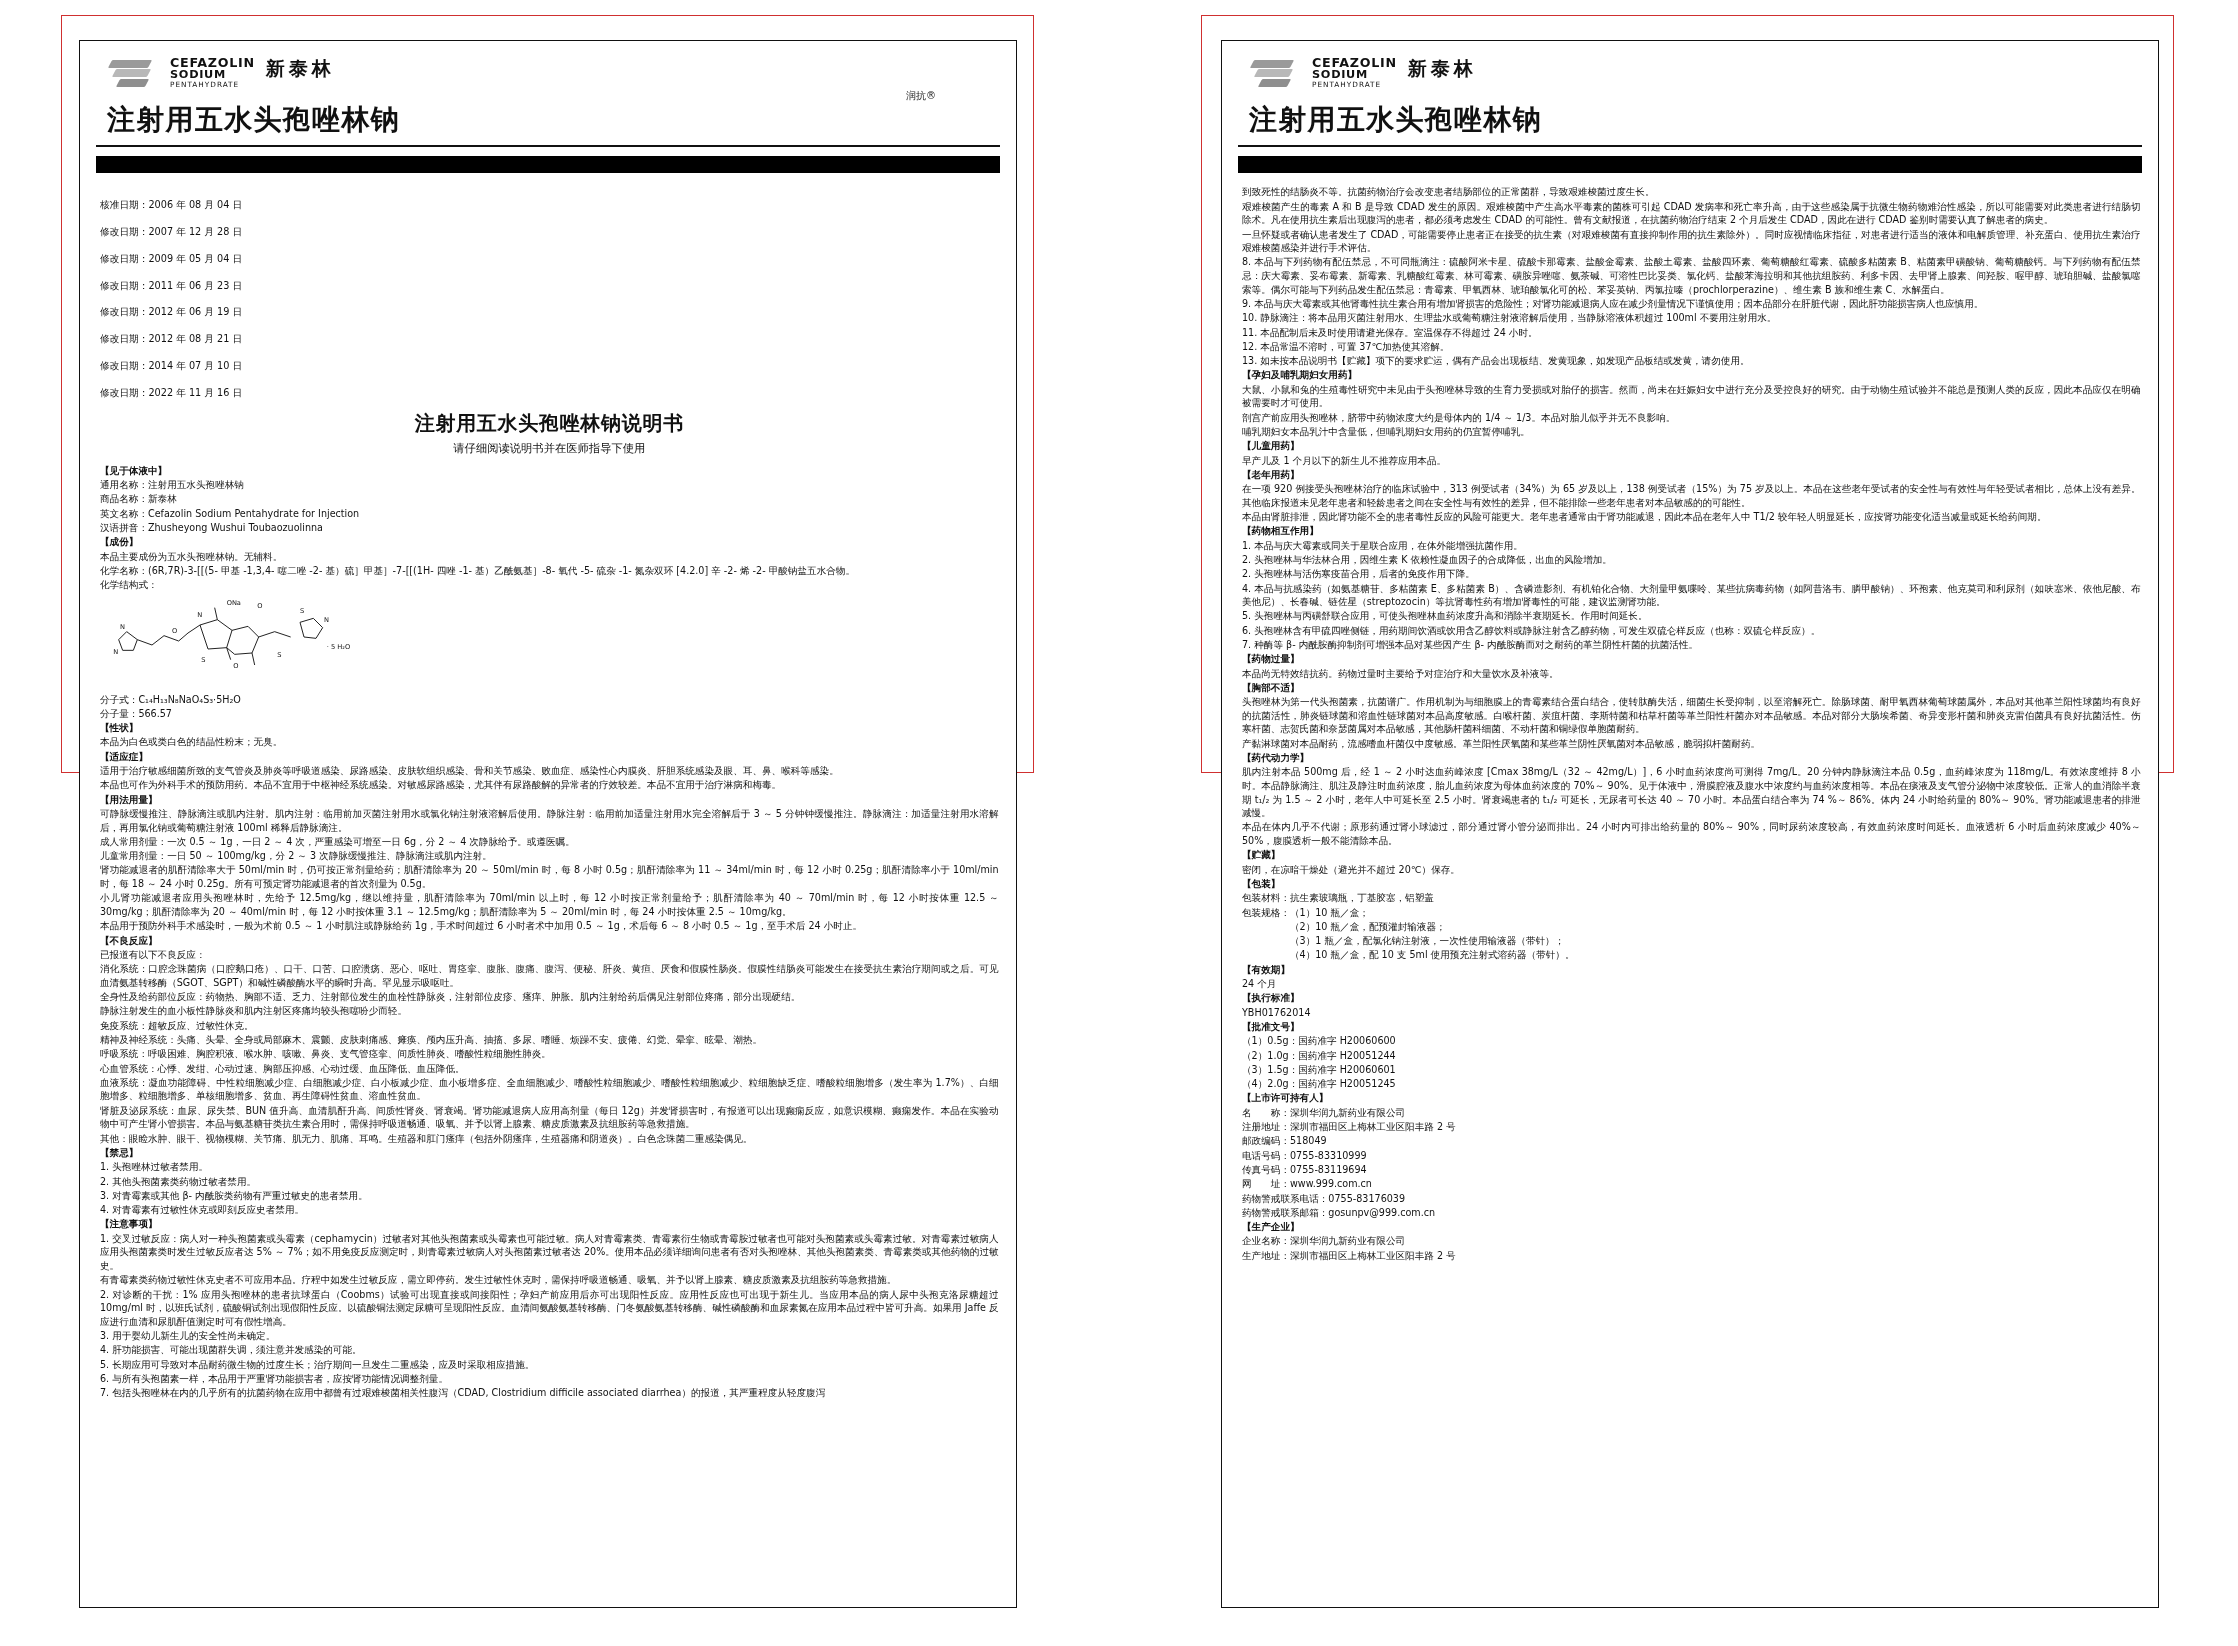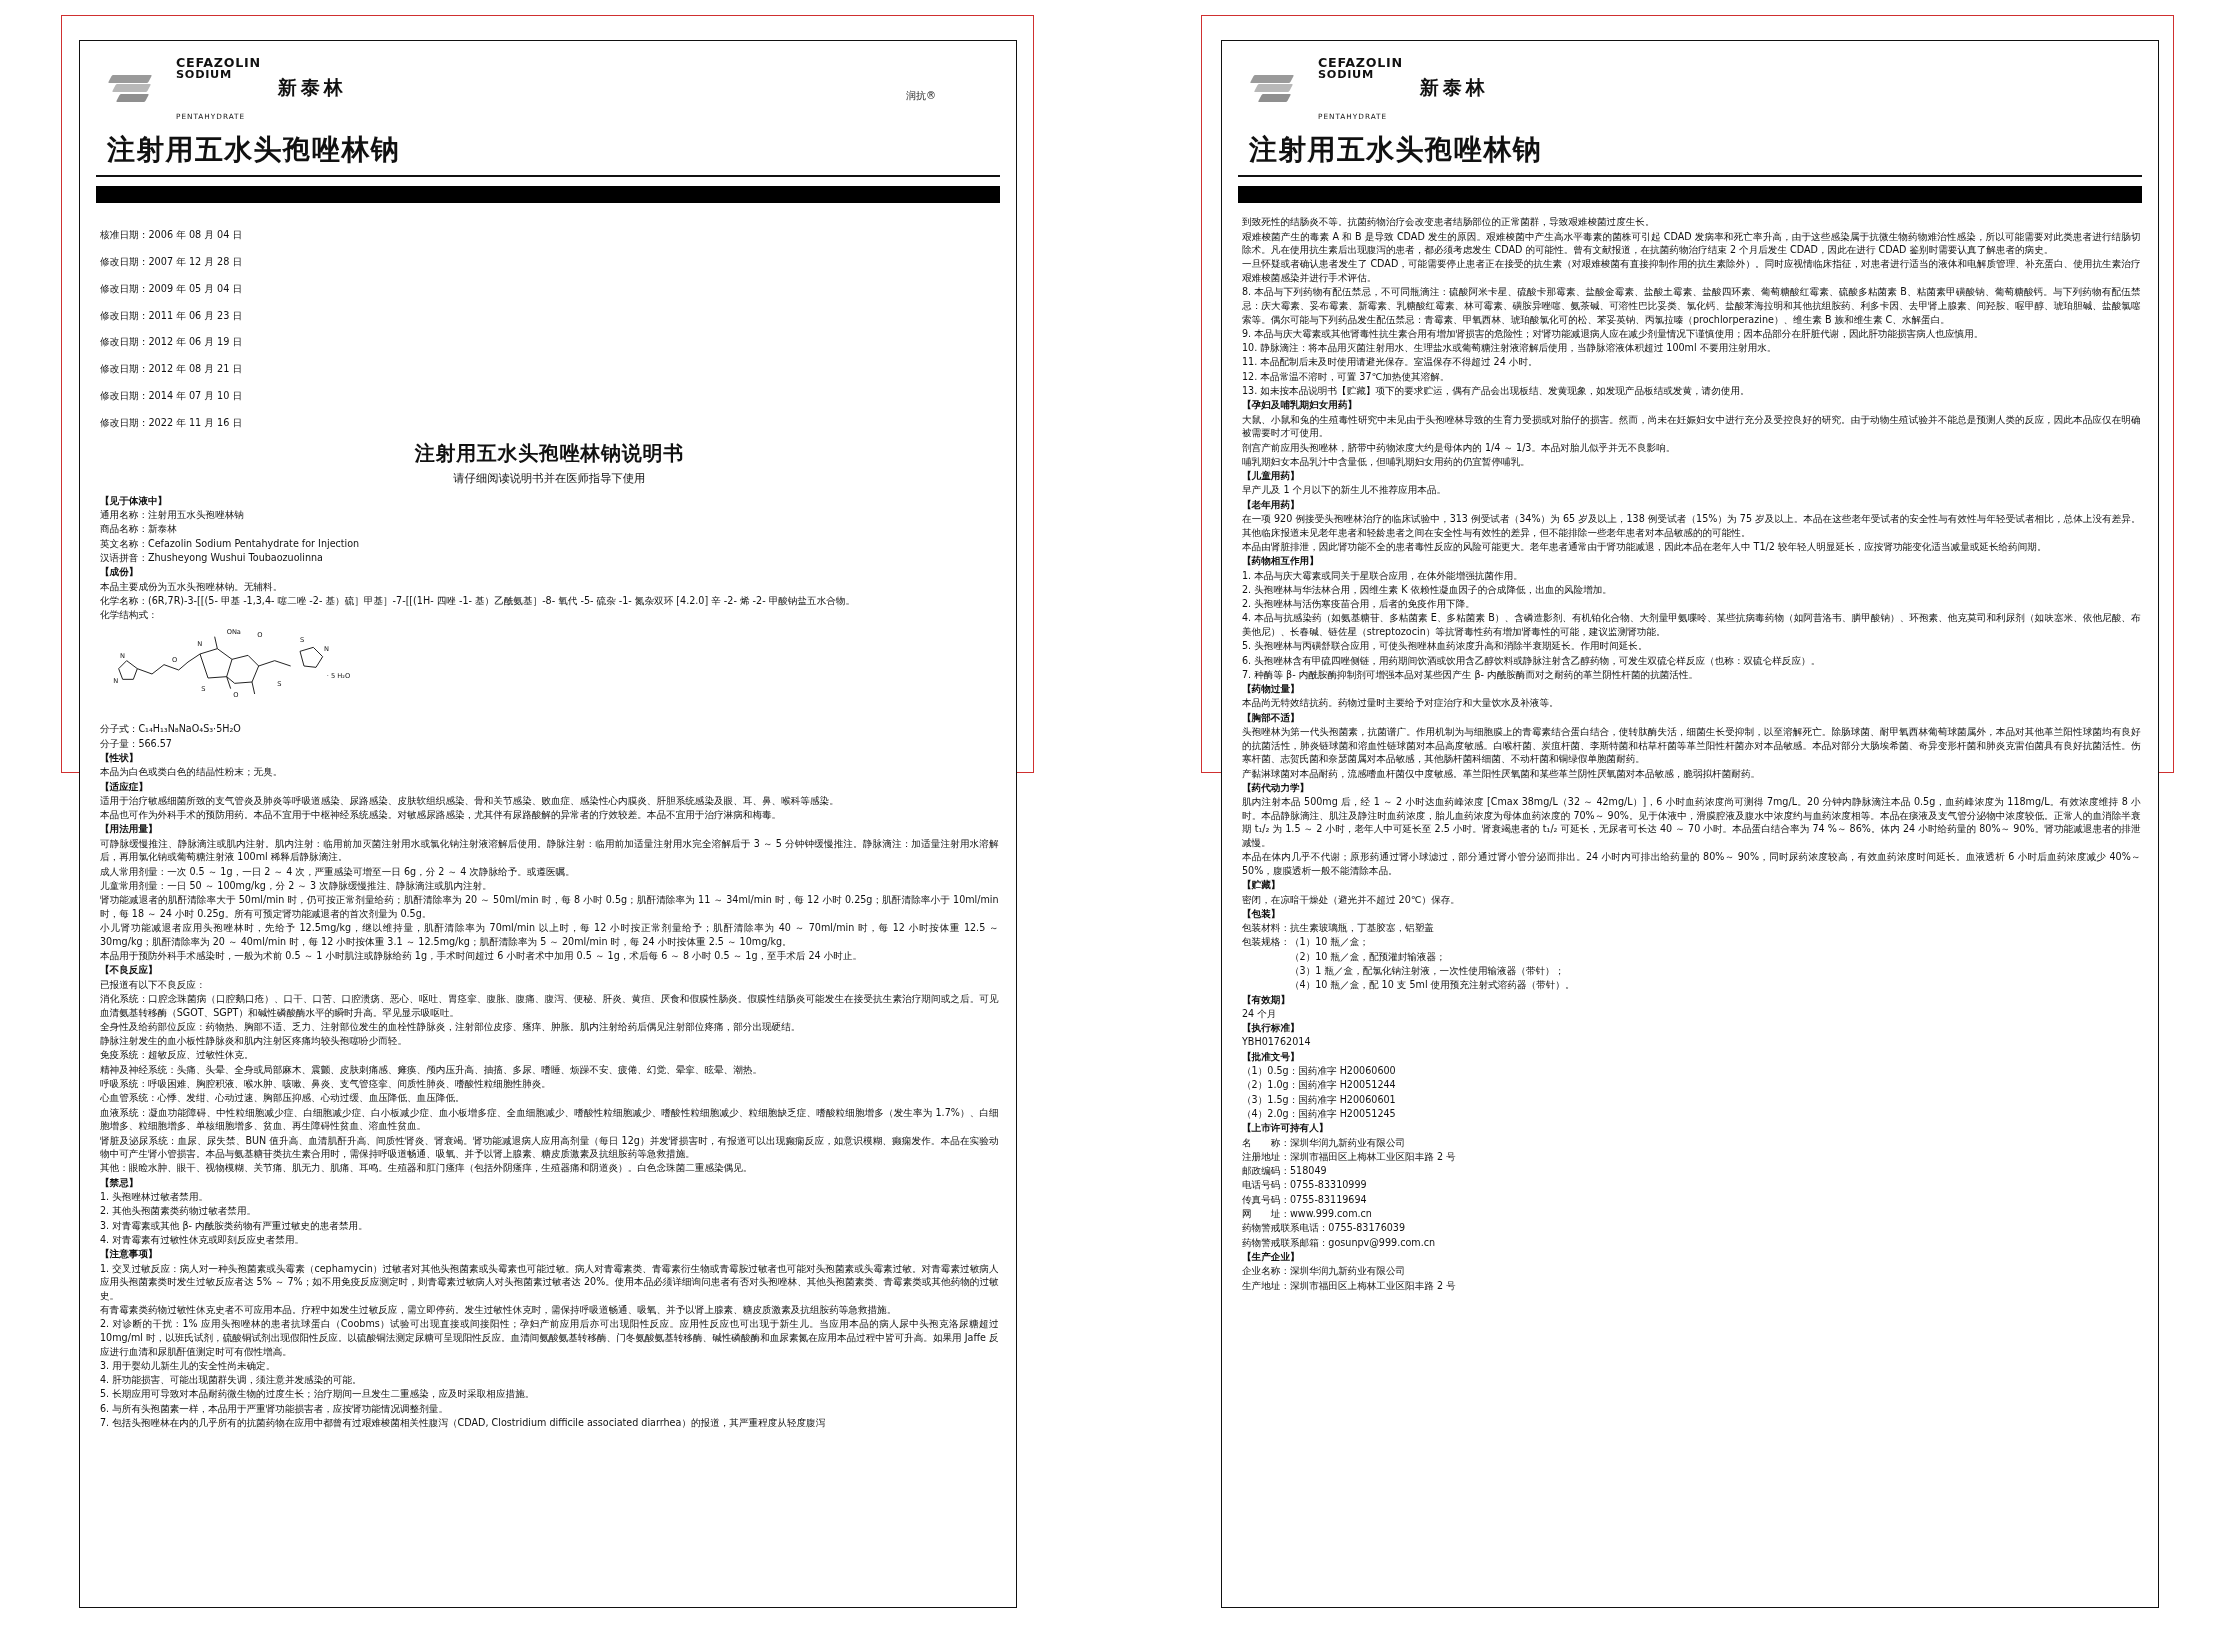--- a/index.html
+++ b/index.html
@@ -3,29 +3,29 @@
 <meta charset="utf-8">
 <style>
   html,body{margin:0;padding:0;background:#ffffff;}
   body{font-family:"DejaVu Sans","Liberation Sans",sans-serif;color:#111;}
   #page{position:relative;width:2239px;height:1647px;background:#fff;overflow:hidden;}
 
   
   .crop-frame{position:absolute;border:0.7px solid #d03030;}
   .panel{position:absolute;background:#fff;border:0.7px solid #111;}
 
-  .brandrow{display:flex;align-items:center;gap:17px;padding:0 0 0 27px;}
+  .brandrow{display:flex;align-items:flex-start;gap:11px;padding:0 0 0 27px;}
   .logo-mark{width:52px;height:35px;position:relative;}
   .logo-mark .b1{position:absolute;left:2.7px;top:4px;width:40px;height:8px;background:#9a9a9a;transform:skewX(-28deg);border-radius:1.3px;}
   .logo-mark .b2{position:absolute;left:6.7px;top:13.3px;width:35px;height:8px;background:#b8b8b8;transform:skewX(-28deg);border-radius:1.3px;}
   .logo-mark .b3{position:absolute;left:10.7px;top:23px;width:29px;height:8px;background:#8f8f8f;transform:skewX(-28deg);border-radius:1.3px;}
   .logo-en{line-height:1.05;}
   .logo-en .l1{font-size:12.7px;font-weight:bold;letter-spacing:0.7px;color:#111;}
   .logo-en .l2{font-size:11.3px;font-weight:bold;letter-spacing:0.7px;color:#111;}
-  .logo-en .l3{font-size:7.3px;letter-spacing:1px;color:#111;margin-top:32px;}
+  .logo-en .l3{font-size:7.3px;letter-spacing:1px;color:#111;}
   .logo-cn{font-size:19px;font-weight:bold;letter-spacing:4px;color:#111;}
   .reg-mark{position:absolute;font-size:10px;color:#222;}
 
   .doc-title{font-size:28px;font-weight:bold;letter-spacing:1.3px;padding-left:27px;}
   .rule{height:2px;background:#111;}
   .blackbar{height:17.4px;background:#000;}
 
   .body-col{font-size:9.6px;line-height:1.42;text-align:justify;}
   .body-col p{margin:0 0 0.7px 0;}
   .sec{font-weight:bold;}

